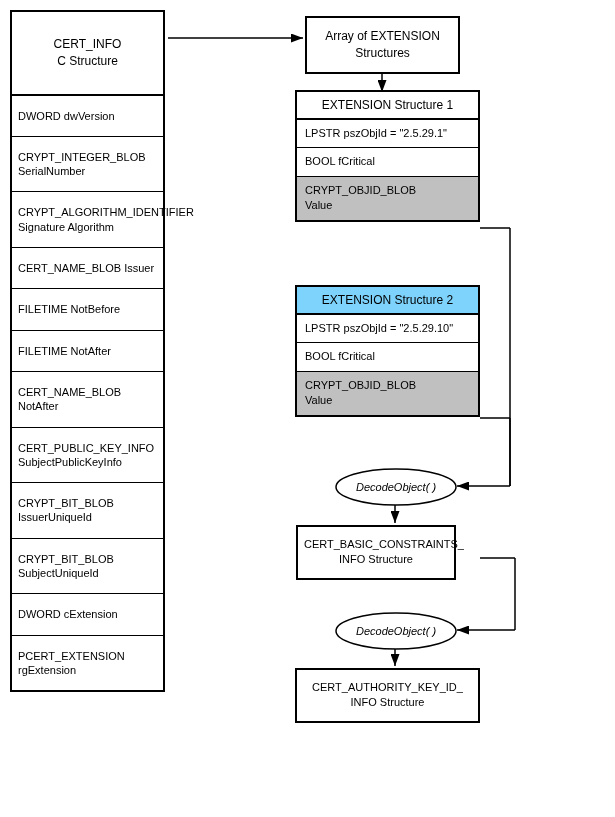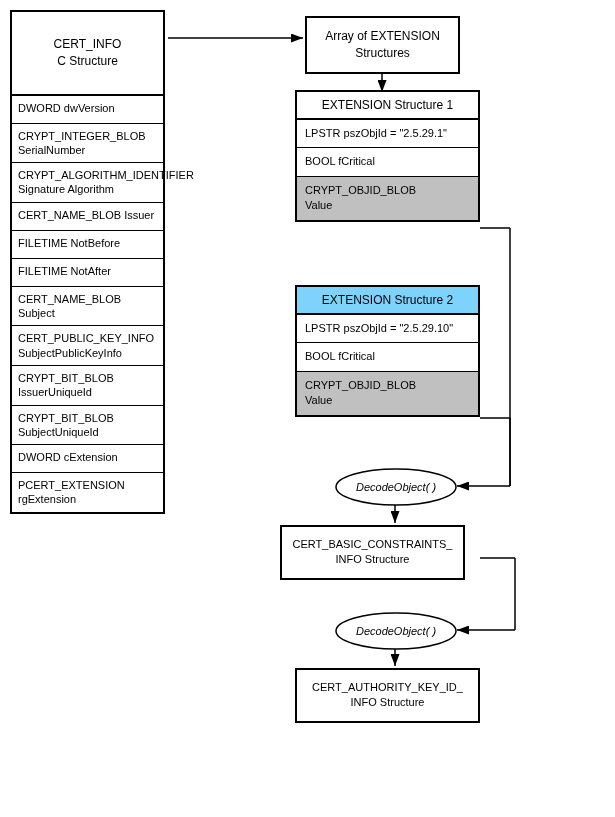--- a/index.html
+++ b/index.html
@@ -34,21 +34,21 @@
       padding: 24px 4px;
       border-bottom: 2px solid #000;
       font-size: 12px;
       line-height: 1.4;
     }
     .cert-info-fields {
       display: flex;
       flex-direction: column;
     }
     .cert-info-field {
-      padding: 5px 6px;
+      padding: 13px 6px;
       border-bottom: 1px solid #000;
       font-size: 11px;
       line-height: 1.3;
       min-height: 28px;
     }
     .cert-info-field:last-child {
       border-bottom: none;
     }
 
     
@@ -101,23 +101,23 @@
       left: 295px;
       top: 285px;
       width: 185px;
       border: 2px solid #000;
       background: #7dd3fc;
     }
 
     
     .basic-constraints-box {
       position: absolute;
-      left: 280px;
+      left: 296px;
       top: 525px;
-      width: 185px;
+      width: 160px;
       border: 2px solid #000;
       background: #fff;
       text-align: center;
       padding: 10px 6px;
       font-size: 11px;
       line-height: 1.4;
     }
 
     
     .authority-key-box {
@@ -182,21 +182,21 @@
       <div>CERT_INFO</div>
       <div>C Structure</div>
     </div>
     <div class="cert-info-fields">
       <div class="cert-info-field">DWORD dwVersion</div>
       <div class="cert-info-field">CRYPT_INTEGER_BLOB SerialNumber</div>
       <div class="cert-info-field">CRYPT_ALGORITHM_IDENTIFIER Signature Algorithm</div>
       <div class="cert-info-field">CERT_NAME_BLOB Issuer</div>
       <div class="cert-info-field">FILETIME NotBefore</div>
       <div class="cert-info-field">FILETIME NotAfter</div>
-      <div class="cert-info-field">CERT_NAME_BLOB Subject</div>
+      <div class="cert-info-field">CERT_NAME_BLOB NotAfter</div>
       <div class="cert-info-field">CERT_PUBLIC_KEY_INFO SubjectPublicKeyInfo</div>
       <div class="cert-info-field">CRYPT_BIT_BLOB IssuerUniqueId</div>
       <div class="cert-info-field">CRYPT_BIT_BLOB SubjectUniqueId</div>
       <div class="cert-info-field">DWORD cExtension</div>
       <div class="cert-info-field">PCERT_EXTENSION rgExtension</div>
     </div>
   </div>
 
   <div class="array-box">
     <div>Array of EXTENSION</div>

